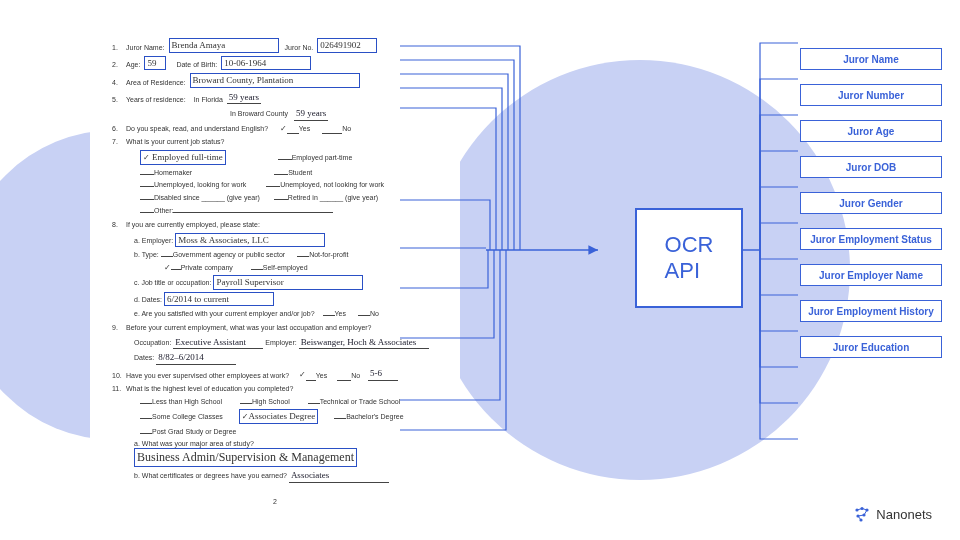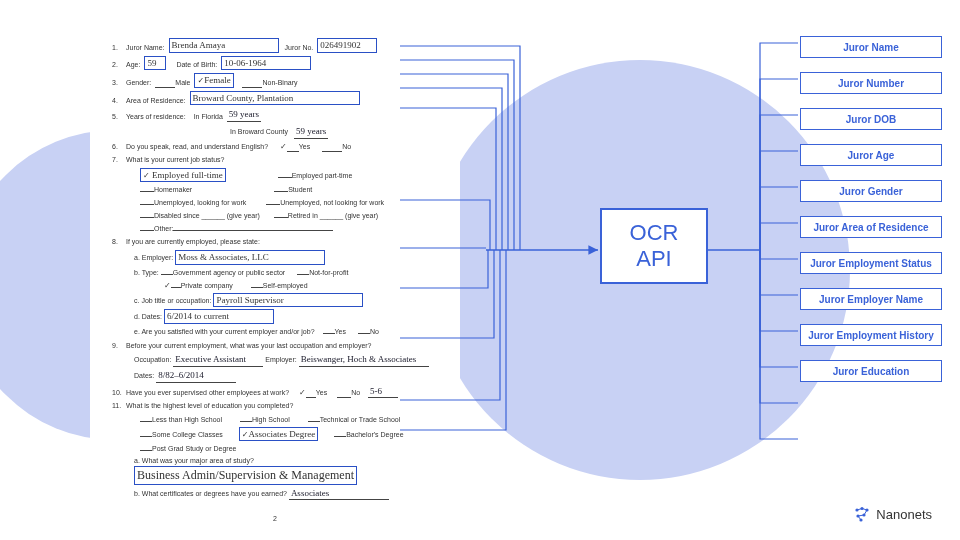--- a/index.html
+++ b/index.html
@@ -58,38 +58,38 @@
   svg.connectors {
     position:absolute;
     left:0; top:0;
     width:960px; height:540px;
     z-index:3;
     pointer-events:none;
   }
 
   .ocr-box {
     position:absolute;
-    left:600px; top:208px;
-    width:108px; height:76px;
+    left:635px; top:208px;
+    width:108px; height:100px;
     border:2px solid #3a62d8;
     background:#fff;
     display:flex;
     align-items:center;
     justify-content:center;
-    text-align:center;
+    text-align:left;
     color:#3a62d8;
     font-size:22px;
     font-weight:400;
     z-index:5;
     line-height:1.2;
   }
 
   .fields {
     position:absolute;
-    left:800px; top:36px;
+    left:800px; top:48px;
     width:142px;
     z-index:5;
   }
   .field {
     height:22px;
     border:1.5px solid #3a62d8;
     background:#fff;
     color:#3a62d8;
     font-size:10px;
     font-weight:bold;
@@ -132,29 +132,20 @@
   </div>
 
   <div class="row">
     <span class="num">2.</span>
     <span class="lbl">Age:</span>
     <span class="hw-box" style="min-width:22px">59</span>
     <span class="lbl" style="margin-left:10px">Date of Birth:</span>
     <span class="hw-box" style="min-width:90px">10-06-1964</span>
   </div>
 
-  <div class="row">
-    <span class="num">3.</span>
-    <span class="lbl">Gender:</span>
-    <span class="ul" style="min-width:20px"></span>
-      <span class="lbl">Male</span>
-    <span class="hw-box"><span class="chk">✓</span><span>Female</span></span>
-    <span class="ul" style="min-width:20px;margin-left:8px"></span>
-      <span class="lbl">Non-Binary</span>
-  </div>
 
   <div class="row">
     <span class="num">4.</span>
     <span class="lbl">Area of Residence:</span>
     <span class="hw-box" style="min-width:170px">Broward County, Plantation</span>
   </div>
 
   <div class="row">
     <span class="num">5.</span>
     <span class="lbl">Years of residence:</span>
@@ -236,24 +227,23 @@
   <div style="text-align:center;margin-top:14px;font-size:7px">2</div>
 </div>
 
 <div class="ocr-box">
   <div><span>OCR</span><br><span>API</span></div>
 </div>
 
 <div class="fields">
   <div class="field">Juror Name</div>
   <div class="field">Juror Number</div>
+  <div class="field">Juror Age</div>
   <div class="field">Juror DOB</div>
-  <div class="field">Juror Age</div>
   <div class="field">Juror Gender</div>
-  <div class="field">Juror Area of Residence</div>
   <div class="field">Juror Employment Status</div>
   <div class="field">Juror Employer Name</div>
   <div class="field">Juror Employment History</div>
   <div class="field">Juror Education</div>
 </div>
 
 <svg class="connectors">
   <defs>
     <marker id="arr" markerWidth="8" markerHeight="8" refX="6" refY="3" orient="auto">
       <path d="M0,0 L6,3 L0,6 Z" fill="#3a62d8"></path>

